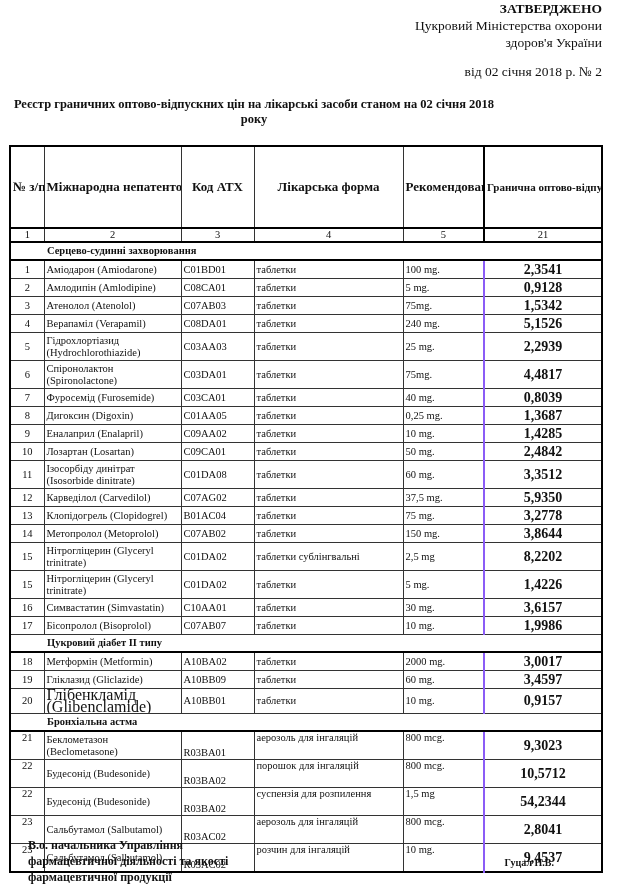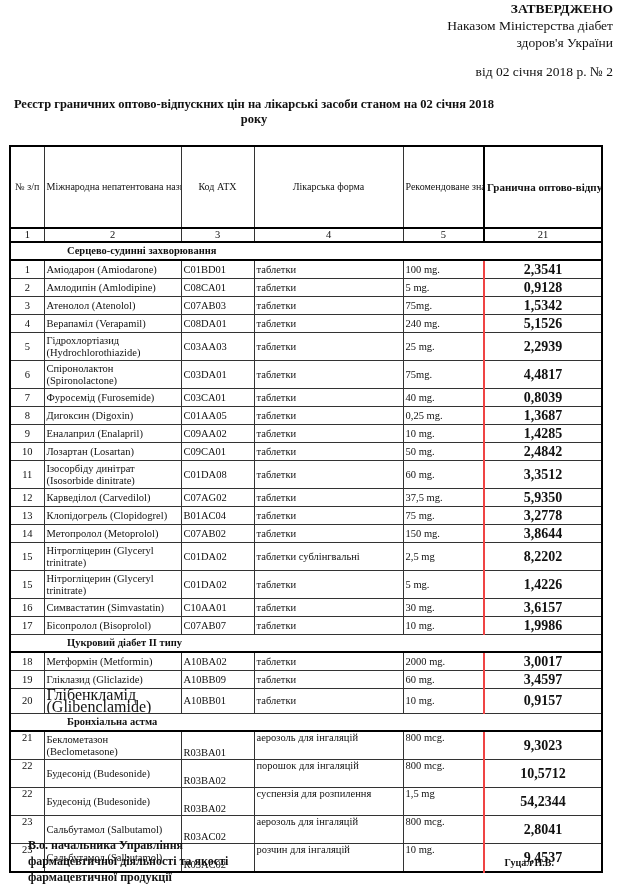--- a/index.html
+++ b/index.html
@@ -1,67 +1,67 @@
 <!DOCTYPE html>
 <html><head>
 <meta charset="utf-8">
 <style>
   html, body { margin: 0; padding: 0; background: #ffffff; }
   body {
     width: 620px; height: 896px; position: relative; overflow: hidden;
     font-family: "Liberation Serif", serif; color: #111;
   }
   .approval {
-    position: absolute; right: 7px; top: 0px; text-align: right;
+    position: absolute; right: 18px; top: 0px; text-align: right;
     font-size: 13.5px; line-height: 17px;
   }
   .approval .stamp { font-weight: bold; font-size: 13.5px; }
   .approval .date { margin-top: 12px; }
   .doc-title {
     position: absolute; left: 0; width: 508px; top: 97px; text-align: center;
     font-weight: bold; font-size: 12.5px;
   }
   table.register {
     position: absolute; left: 9px; top: 145px; width: 592px;
     border-collapse: collapse; table-layout: fixed;
     font-size: 10.5px; line-height: 12px;
     border: 2px solid #000;
   }
   table.register td, table.register th {
     border: 1px solid #333; padding: 0 2px; vertical-align: middle;
     overflow: hidden; white-space: nowrap;
   }
   col.c1 { width: 34px; } col.c2 { width: 137px; } col.c3 { width: 73px; }
   col.c4 { width: 149px; } col.c5 { width: 81px; } col.c6 { width: 118px; }
-  thead th { font-weight: normal; text-align: center; white-space: normal; height: 80px; font-size: 10px; line-height: 14px; }
+  thead th { font-weight: bold; text-align: center; white-space: normal; height: 80px; font-size: 13px; line-height: 14px; }
   thead th.price-head { font-weight: bold; font-size: 11px; border-left: 2px solid #000; }
   tr.colnums td { text-align: center; height: 12px; border-top: 2px solid #000; border-bottom: 2px solid #000; }
   tr.colnums td.c6cell { border-left: 2px solid #000; }
-  tr.section td { font-weight: bold; height: 16px; padding-left: 56px; border-bottom: 2px solid #000; }
+  tr.section td { font-weight: bold; height: 16px; padding-left: 36px; border-bottom: 2px solid #000; }
   tr.row td { height: 17px; }
   tr.row.tall td { height: 27px; }
   tr.row td.num { text-align: center; }
   tr.row td.name { white-space: normal; }
-  tr.row td.price { text-align: center; font-weight: bold; font-size: 14px; border-left: 2px solid #ef4444; }
+  tr.row td.price { text-align: center; font-weight: bold; font-size: 14px; border-left: 2px solid #8b5cf6; }
   tr.row td.name.big { font-size: 16px; }
   tr.row.top td.form, tr.row.top td.ddd, tr.row.top td.num { vertical-align: top; }
   tr.row.top td.code { vertical-align: bottom; margin-left: 36px; }
   .signature {
     position: absolute; left: 28px; top: 837px; font-weight: bold; font-size: 12px; line-height: 16px;
   }
   .signer {
     position: absolute; right: 66px; top: 857px; font-weight: bold; font-size: 10px;
   }
 </style>
 </head>
 <body>
 
 <div class="approval">
   <div class="stamp">ЗАТВЕРДЖЕНО</div>
-  <div>Наказом Міністерства діабет</div>
+  <div>Цукровий Міністерства охорони</div>
   <div>здоров'я України</div>
   <div class="date">від 02 січня 2018 р.  № 2</div>
 </div>
 
 <div class="doc-title">Реєстр граничних оптово-відпускних цін на лікарські засоби станом на 02 січня 2018 року</div>
 
 <table class="register">
   <colgroup>
       <col class="c1">
       <col class="c2">

